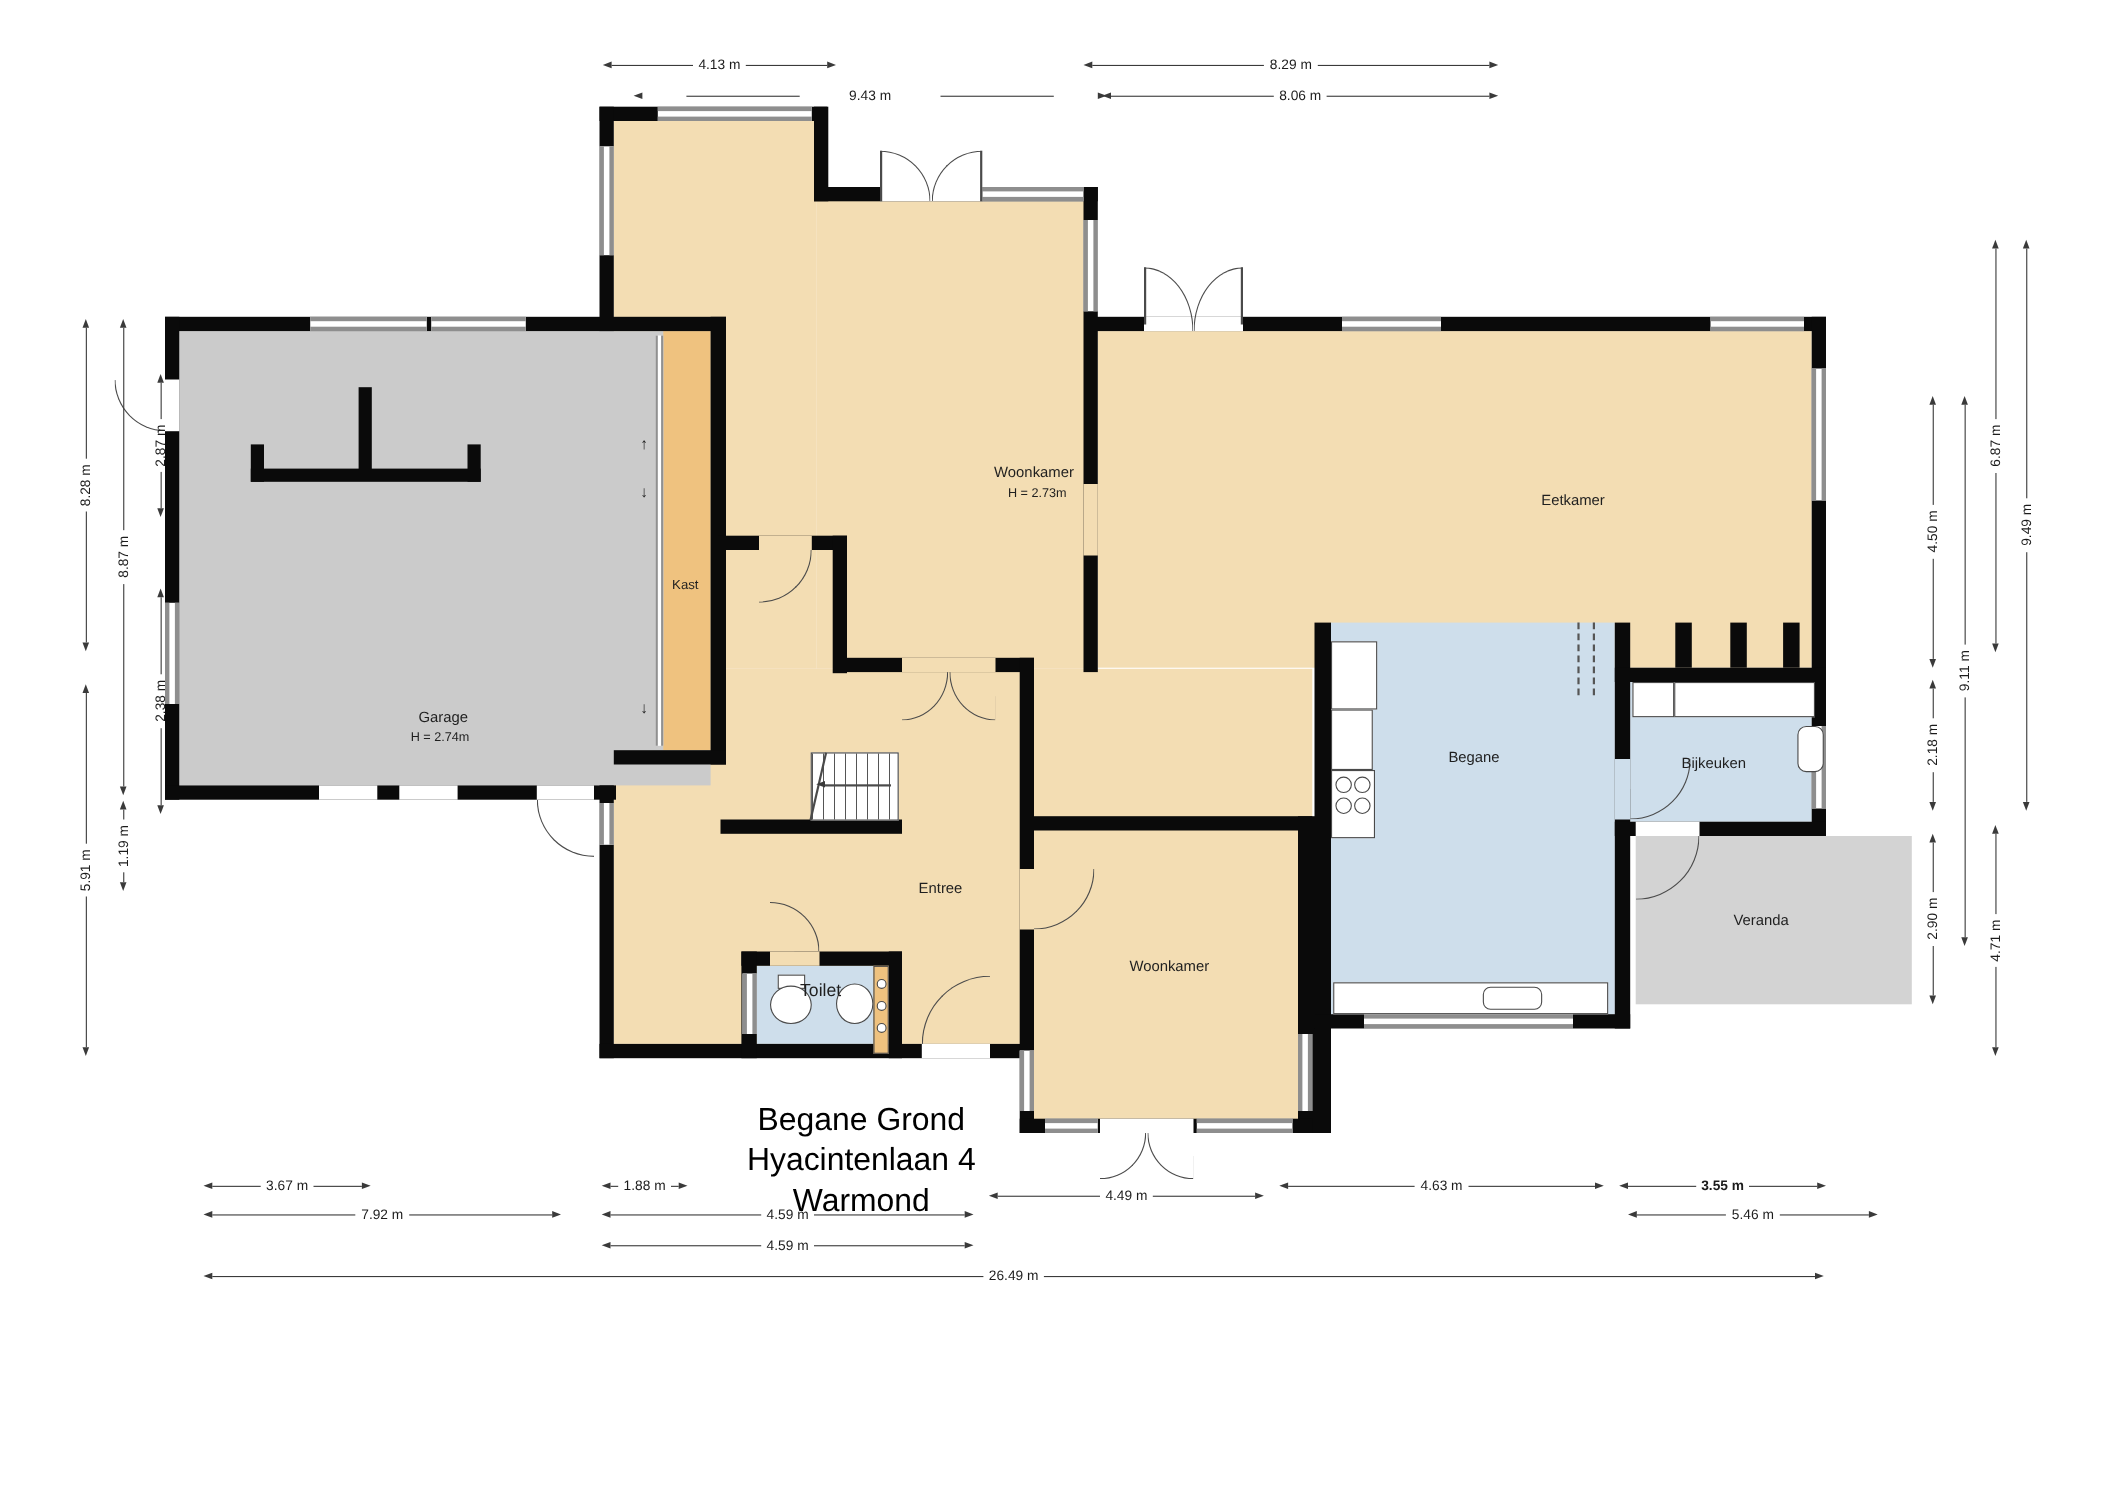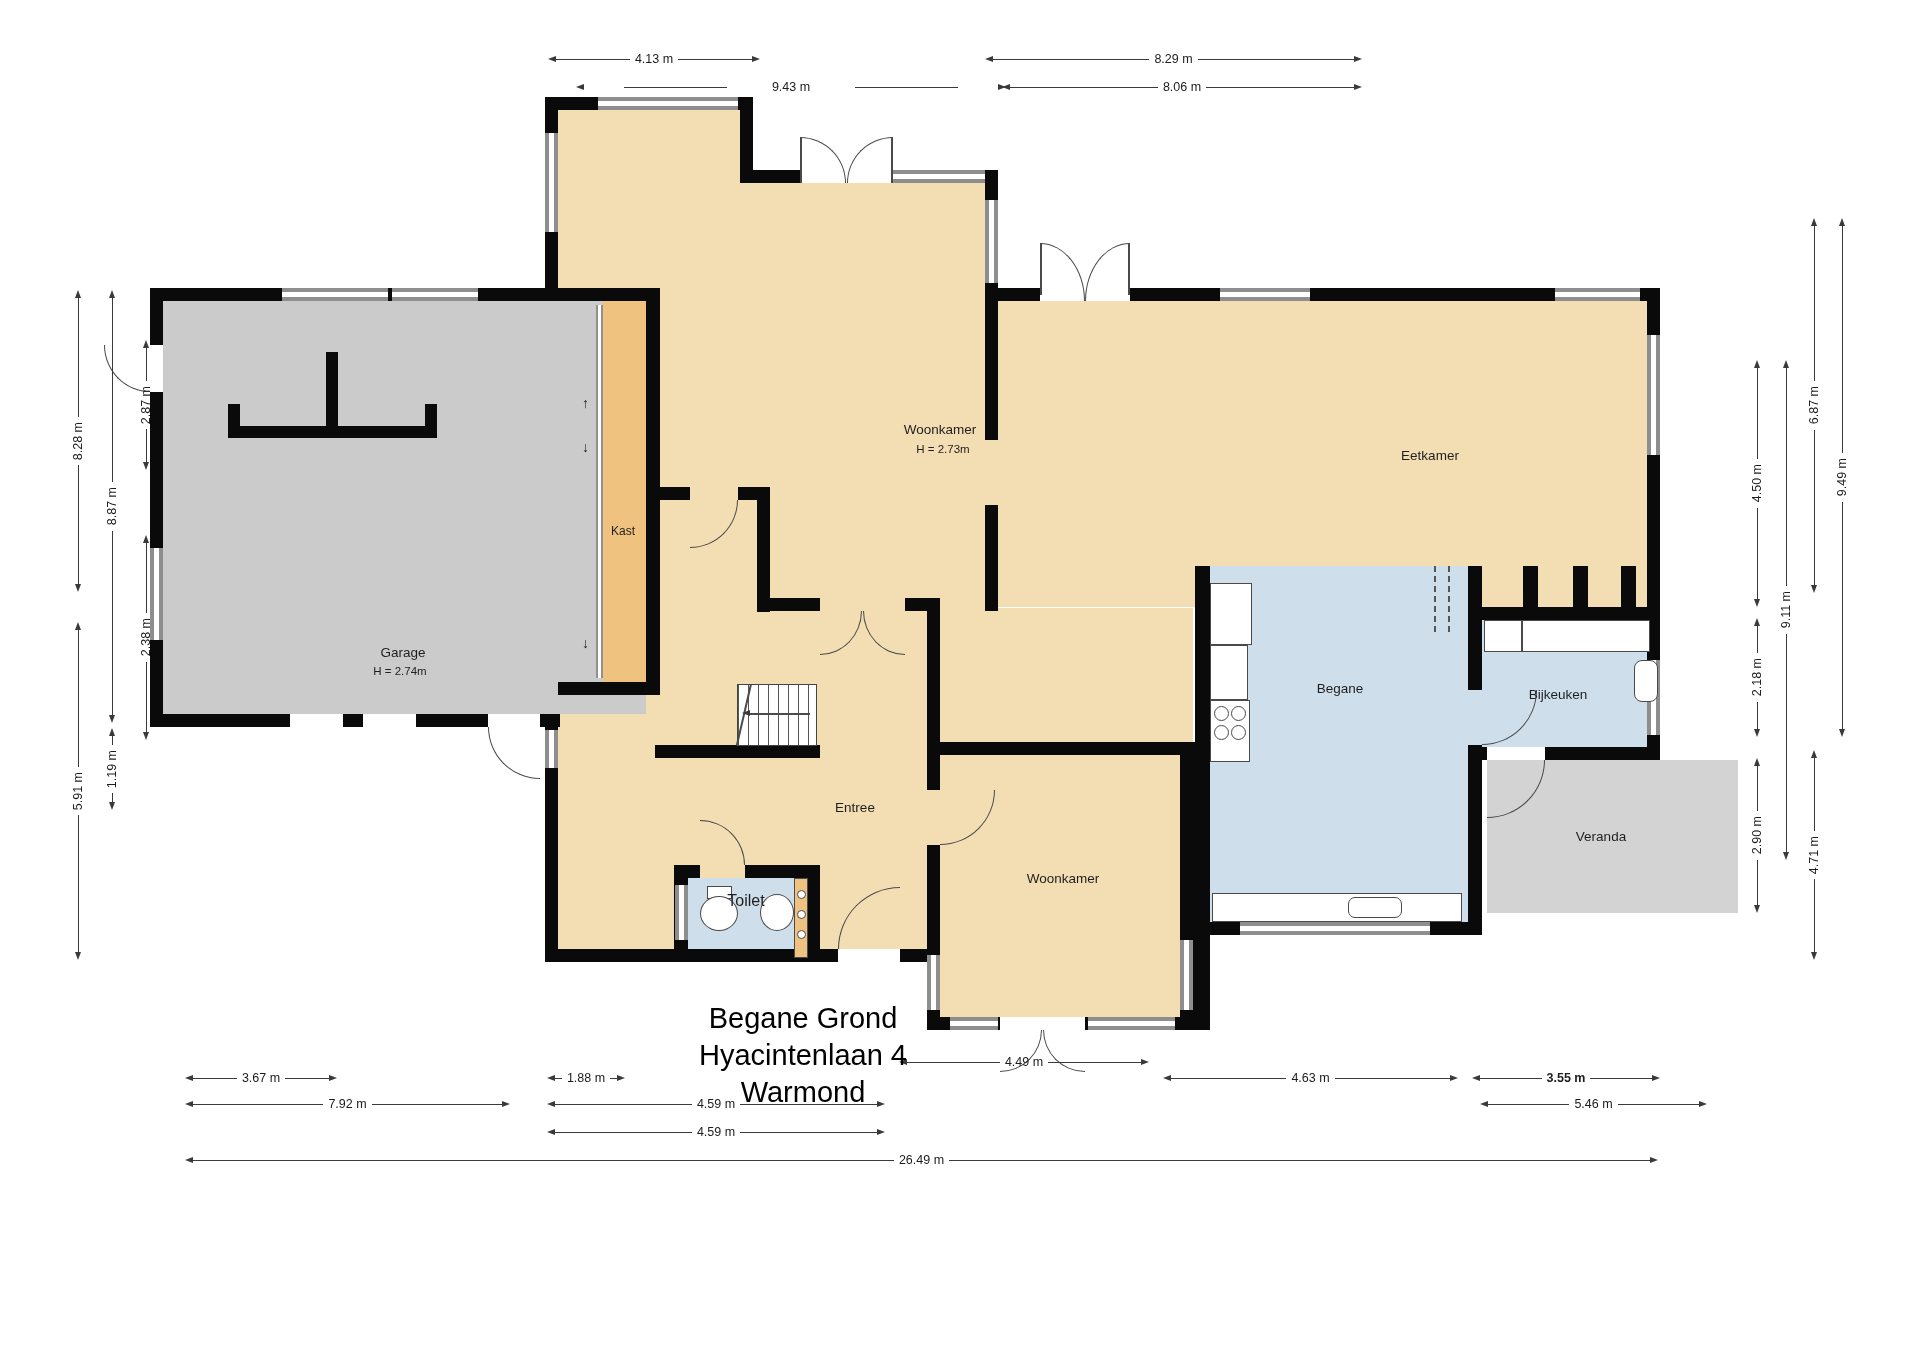--- a/index.html
+++ b/index.html
@@ -351,21 +351,21 @@
       <span class="ln"></span>
       <span class="arr"></span>
     </div>
   <div class="dimh" style="left:547px;top:1071px;width:78px;">
     <span class="arl"></span>
       <span class="ln"></span>
       <span class="lbl">1.88 m</span>
       <span class="ln"></span>
       <span class="arr"></span>
     </div>
-  <div class="dimh" style="left:899px;top:1055px;width:250px;align-items:center;">
+  <div class="dimh" style="left:899px;top:1080px;width:250px;align-items:center;">
     <span class="arl"></span>
       <span class="ln"></span>
       <span class="lbl">4.49 m</span>
       <span class="ln"></span>
       <span class="arr"></span>
     </div>
   <div class="dimh" style="left:1163px;top:1071px;width:295px;">
     <span class="arl"></span>
       <span class="ln"></span>
       <span class="lbl">4.63 m</span>
@@ -408,19 +408,19 @@
       <span class="arr"></span>
     </div>
   <div class="dimh" style="left:185px;top:1153px;width:1473px;">
     <span class="arl"></span>
       <span class="ln"></span>
       <span class="lbl">26.49 m</span>
       <span class="ln"></span>
       <span class="arr"></span>
     </div>
 
-  <div class="title" style="top:1000px;margin-left:20px;">
+  <div class="title" style="top:1000px;">
     <div>Begane Grond</div>
     <div>Hyacintenlaan 4</div>
     <div>Warmond</div>
   </div>
 
 </div>
 
 </body></html>

